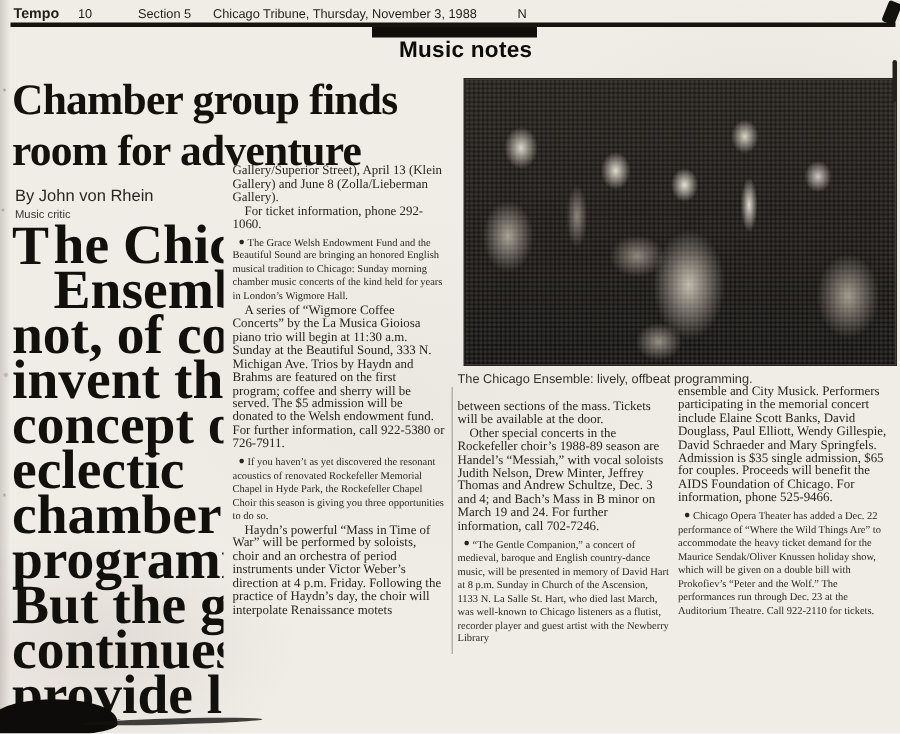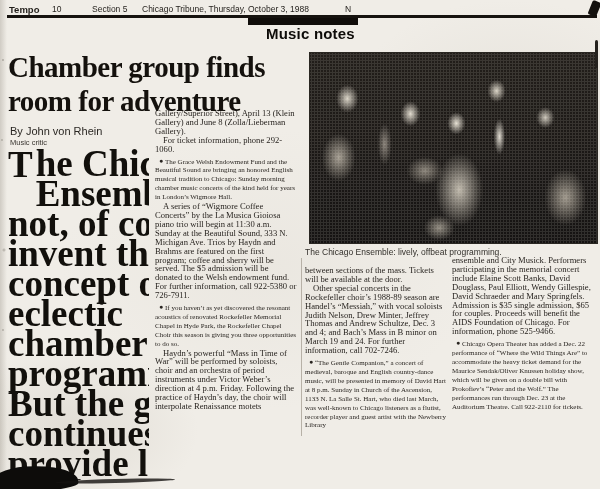--- a/index.html
+++ b/index.html
@@ -81,21 +81,21 @@
 </style>
 </head>
 <body>
 
 <div id="page">
 
   <div class="masthead">
     <span class="m-tempo">Tempo</span>
     <span class="m-page">10</span>
     <span class="m-section">Section 5</span>
-    <span class="m-pub">Chicago Tribune, Thursday, October 3, 1988</span>
+    <span class="m-pub">Chicago Tribune, Thursday, November 3, 1988</span>
     <span class="m-edition">N</span>
   </div>
   <div class="top-rule"></div>
 
   <div class="notes-bar"></div>
   <div class="notes-title">Music notes</div>
 
   <div class="headline">
     <span>Chamber group finds</span><br>
     <span>room for adventure</span>

